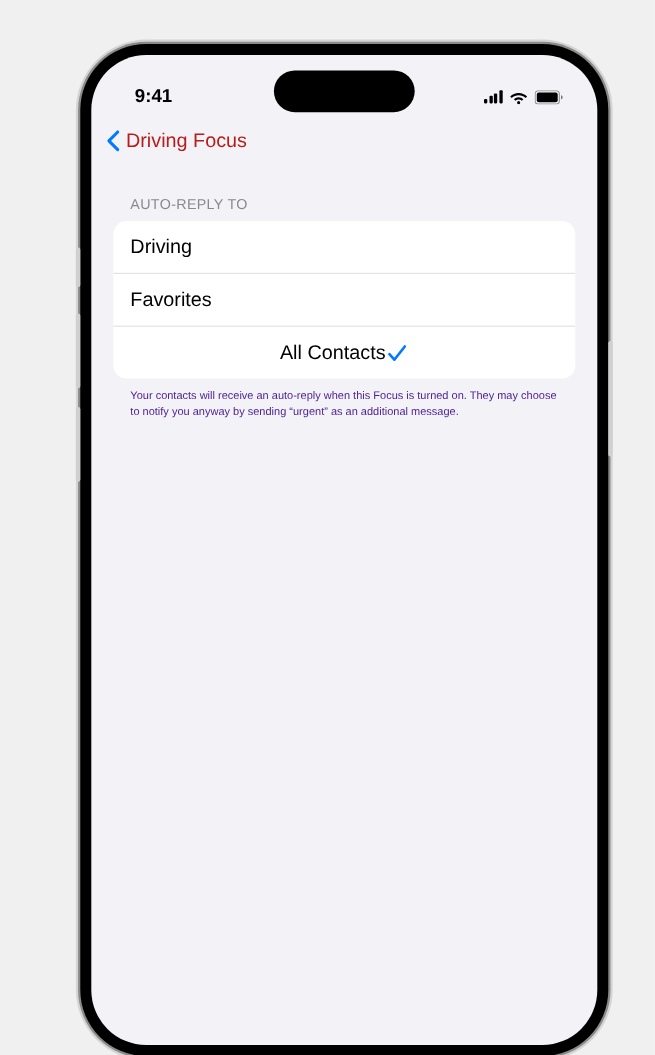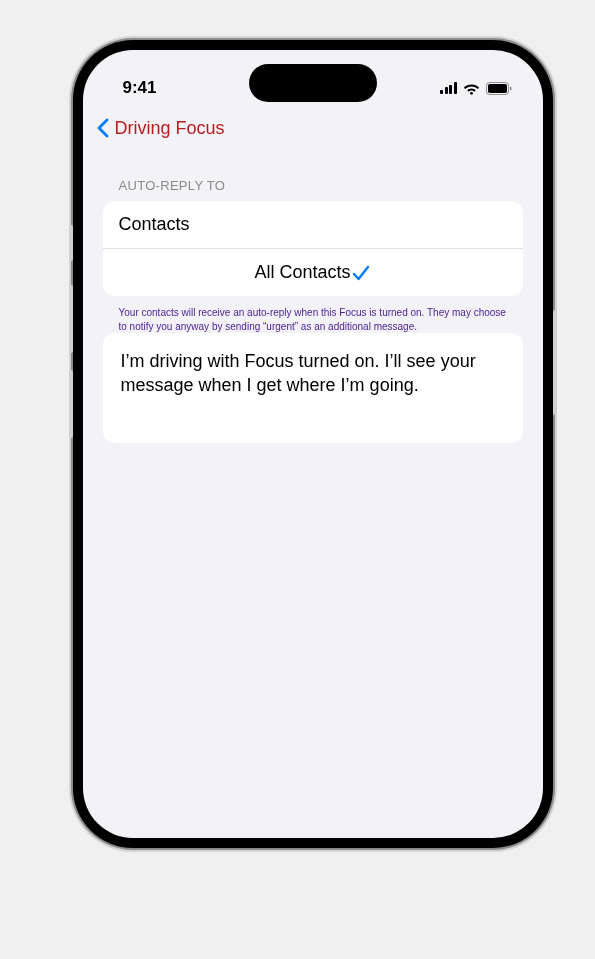--- a/index.html
+++ b/index.html
@@ -15,21 +15,21 @@
       height: 959px;
       display: flex;
       align-items: flex-start;
       justify-content: center;
       padding-top: 40px;
       border-radius: 24px;
     }
     
     .phone-frame {
       width: 480px;
-      height: 808px;
+      height: 920px;
       background: #000;
       border-radius: 60px;
       padding: 10px;
       position: relative;
       box-shadow: 0 0 0 2px #8a8a8a, 0 0 0 4px #d4d4d4;
       margin-left: 30px;
     }
     
     .phone-screen {
       width: 100%;
@@ -254,30 +254,32 @@
       </svg>
       <span class="nav-title">Driving Focus</span>
     </div>
 
     <div class="content">
 
       <div class="section-header">AUTO-REPLY TO</div>
 
       <div class="list-group">
         <div class="list-item">
-          <span>Contacts</span>
+          <span>Driving</span>
+        </div>
+        <div class="list-item">
+          <span>Favorites</span>
         </div>
         <div class="list-item">
           <span>All Contacts</span>
           <svg class="checkmark" viewBox="0 0 20 20" fill="none">
             <path d="M3 11L7.5 16L17 4" stroke="#007aff" stroke-width="2.4" stroke-linecap="round" stroke-linejoin="round"></path>
           </svg>
         </div>
       </div>
 
       <div class="footer-text">Your contacts will receive an auto-reply when this Focus is turned on. They may choose to notify you anyway by sending “urgent” as an additional message.</div>
 
 
-      <div class="message-box">I’m driving with Focus turned on. I’ll see your message when I get where I’m going.</div>
 
     </div>
   </div>
 </div>
 
 </body></html>

